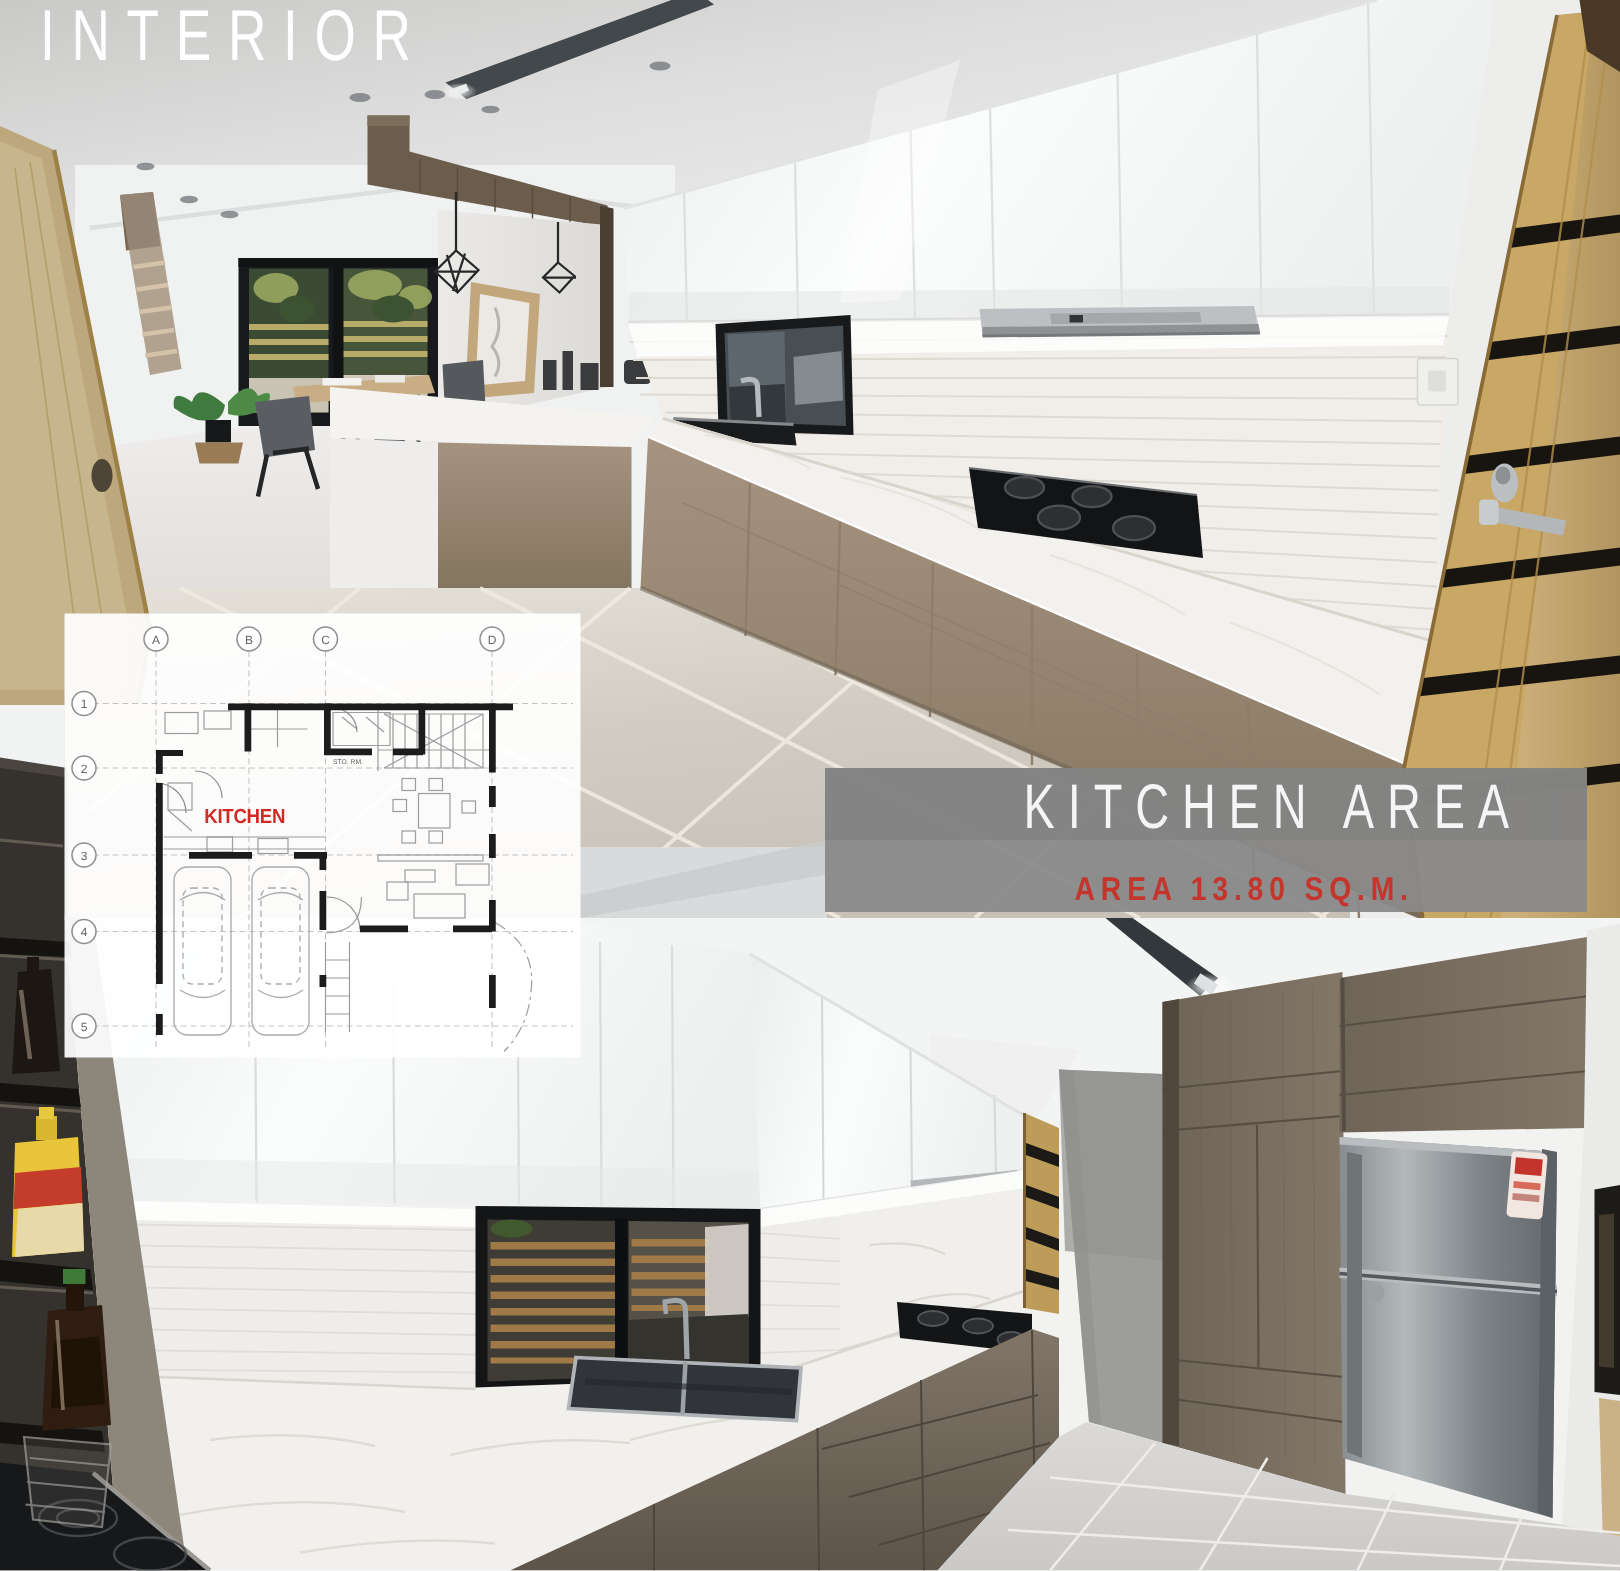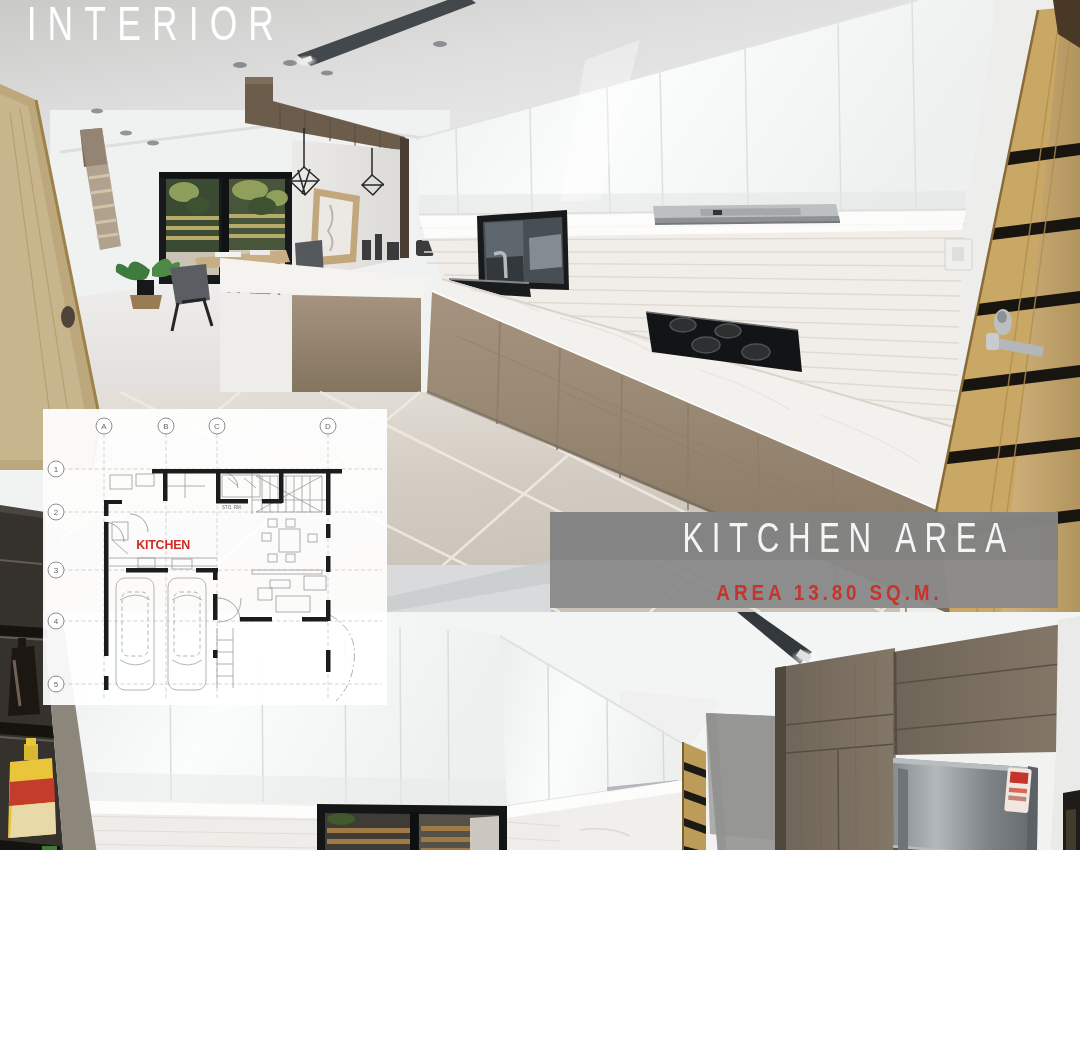--- a/index.html
+++ b/index.html
@@ -1,16 +1,16 @@
 <!DOCTYPE html>
 <html><head>
 <meta charset="utf-8">
 <style>
   html,body{margin:0;padding:0;background:#fff;}
-  #stage{position:relative;width:1080px;height:850px;overflow:hidden;font-family:"Liberation Sans",sans-serif;}
+  #stage{position:relative;width:1080px;height:1047px;overflow:hidden;font-family:"Liberation Sans",sans-serif;}
   svg{display:block}
 </style>
 </head>
 <body>
 <div id="stage">
 <svg width="1080" height="1047" viewBox="0 0 1080 1047" xmlns="http://www.w3.org/2000/svg">
 <defs>
   <linearGradient id="ceilTop" x1="0" y1="0" x2="0.6" y2="0.85">
     <stop offset="0" stop-color="#c9c9c7"></stop>
           <stop offset="0.4" stop-color="#dedede"></stop>

